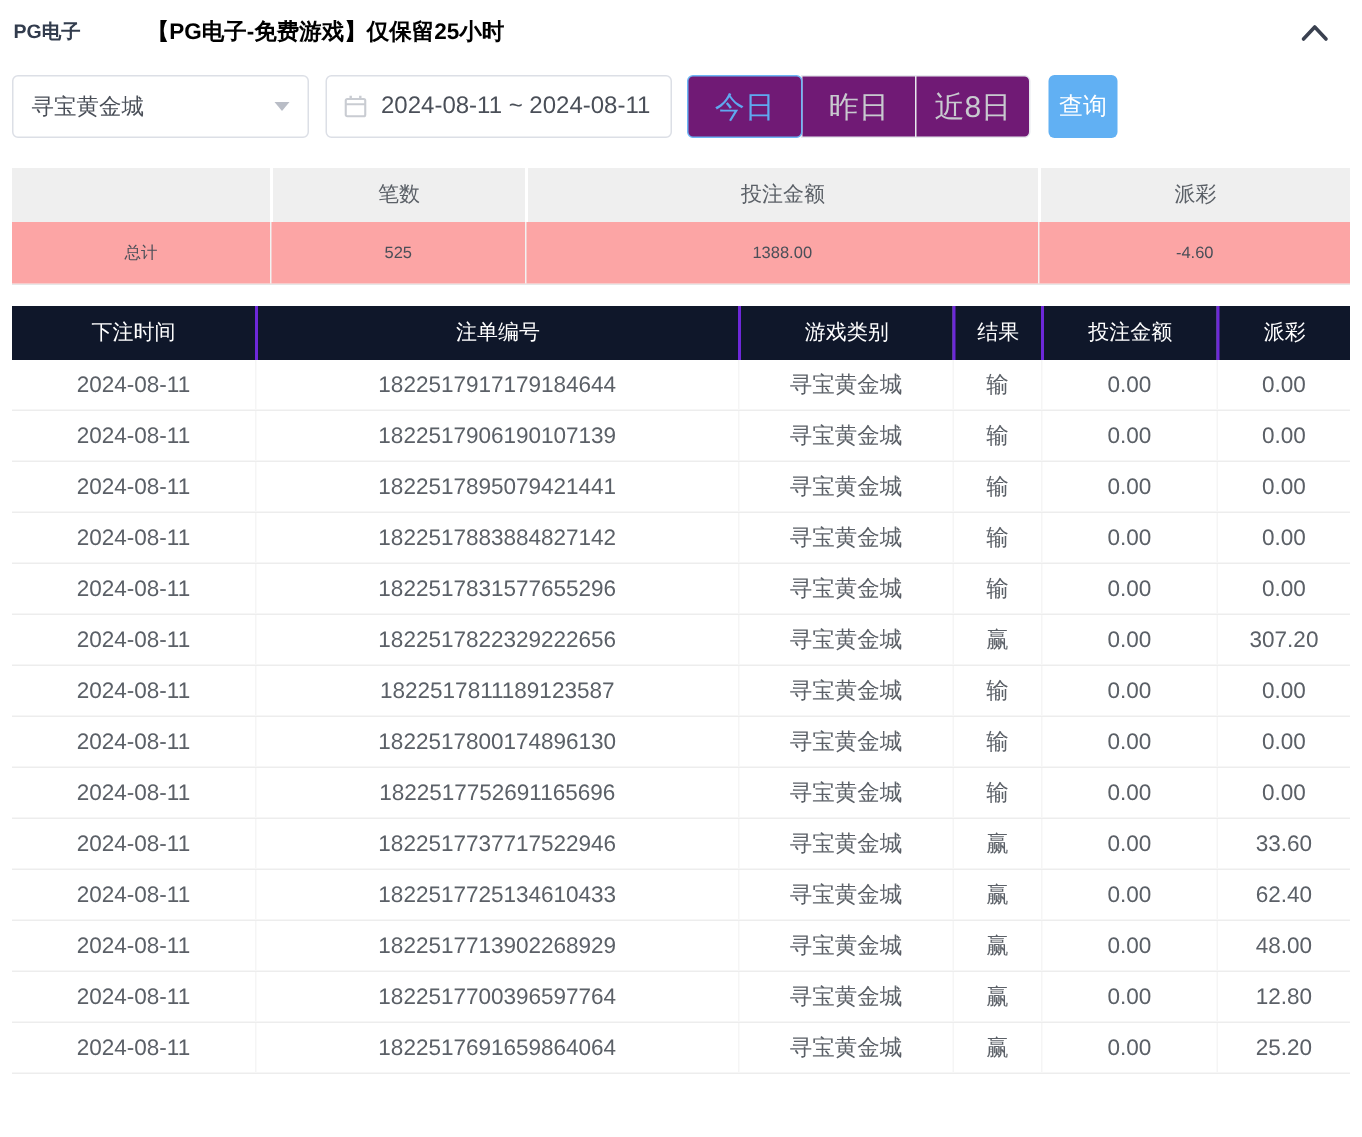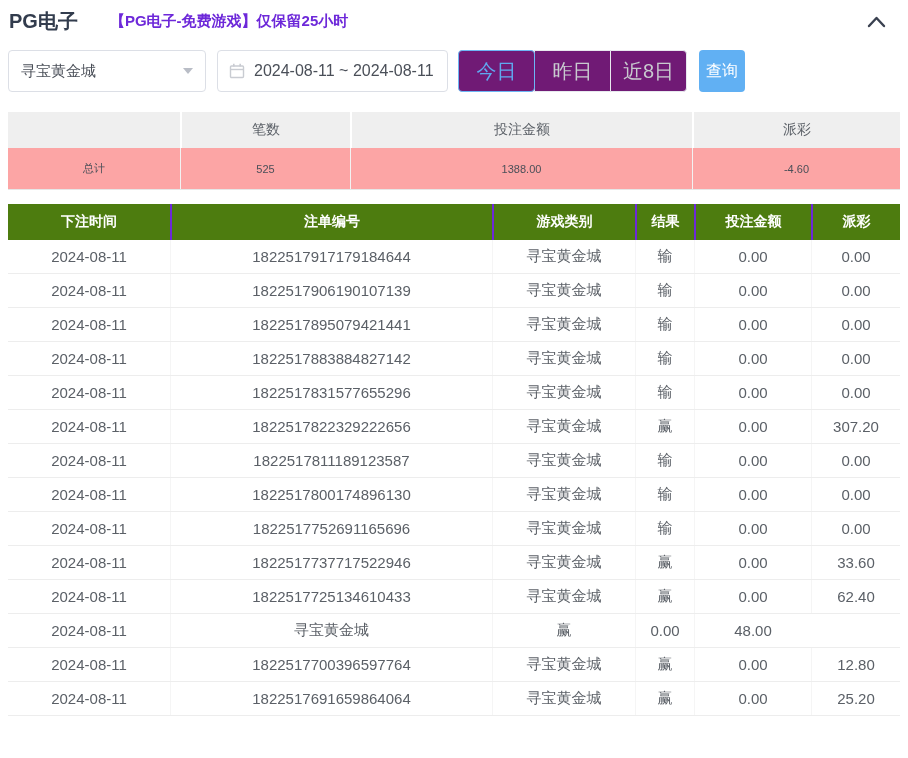--- a/index.html
+++ b/index.html
@@ -2,22 +2,22 @@
 <html><head>
 <meta charset="utf-8">
 <style>
   * { margin:0; padding:0; box-sizing:border-box; }
   html,body { width:908px; height:758px; background:#fff; overflow:hidden;
     font-family:"Liberation Sans", sans-serif; position:relative; }
 
   
   .panel-header { position:absolute; top:0; left:0; width:908px; height:42px;
     display:flex; align-items:center; padding:0 22px 0 9px; }
-  .panel-title { font-size:20px; font-weight:bold; color:#323c4d; }
-  .panel-notice { font-size:15px; font-weight:bold; color:#6d28d9; margin-left:32px; }
+  .panel-title { font-size:13px; font-weight:bold; color:#323c4d; }
+  .panel-notice { font-size:15px; font-weight:bold; color:#000000; margin-left:44px; }
   .collapse-btn { margin-left:auto; cursor:pointer; display:flex; align-items:center; }
 
   
   .filter-row { position:absolute; top:50px; left:8px; width:892px; height:42px;
     display:flex; align-items:center; }
   .select-box { width:198px; height:42px; border:1px solid #dcdfe6; border-radius:4px;
     display:flex; align-items:center; justify-content:space-between; padding:0 12px;
     font-size:15px; color:#4a4f58; background:#fff; cursor:pointer; }
   .caret-down { width:0; height:0; border-left:5px solid transparent;
     border-right:5px solid transparent; border-top:6px solid #b9bdc6; }
@@ -44,21 +44,21 @@
     border-bottom:1px solid #e6e6e6; }
   .sum-row .cell { display:flex; align-items:center; justify-content:center;
     font-size:11px; color:#4a4f58; background:#fca5a5; }
   .sum-row .cell + .cell { border-left:1px solid #f2f2f2; }
   .neg { color:#f15c6b; }
 
   
   .bet-table { position:absolute; top:204px; left:8px; width:892px; }
   .tbl-header { display:grid; grid-template-columns:162px 322px 143px 59px 117px 89px;
     height:36px; }
-  .tbl-header .hcell { background:#4d7c0f; color:#fff; font-size:14px; font-weight:bold;
+  .tbl-header .hcell { background:#0f172a; color:#fff; font-size:14px; font-weight:normal;
     display:flex; align-items:center; justify-content:center; }
   .tbl-header .hcell + .hcell { border-left:2px solid #6d28d9; }
   .tbl-row { display:grid; grid-template-columns:162px 322px 143px 59px 117px 89px;
     height:34px; border-bottom:1px solid #ededed; background:#fff; }
   .tbl-row .cell { display:flex; align-items:center; justify-content:center;
     font-size:15px; color:#5b6067; }
   .tbl-row .cell + .cell { border-left:1px solid #f5f5f5; }
 
   svg { display:block; }
 </style>
@@ -223,20 +223,21 @@
     <div class="cell">2024-08-11</div>
     <div class="cell">1822517725134610433</div>
     <div class="cell">寻宝黄金城</div>
     <div class="cell">赢</div>
     <div class="cell">0.00</div>
     <div class="cell">62.40</div>
   </div>
 
   <div class="tbl-row">
     <div class="cell">2024-08-11</div>
+    <div class="cell">1822517713902268929</div>
     <div class="cell">寻宝黄金城</div>
     <div class="cell">赢</div>
     <div class="cell">0.00</div>
     <div class="cell">48.00</div>
   </div>
 
   <div class="tbl-row">
     <div class="cell">2024-08-11</div>
     <div class="cell">1822517700396597764</div>
     <div class="cell">寻宝黄金城</div>

